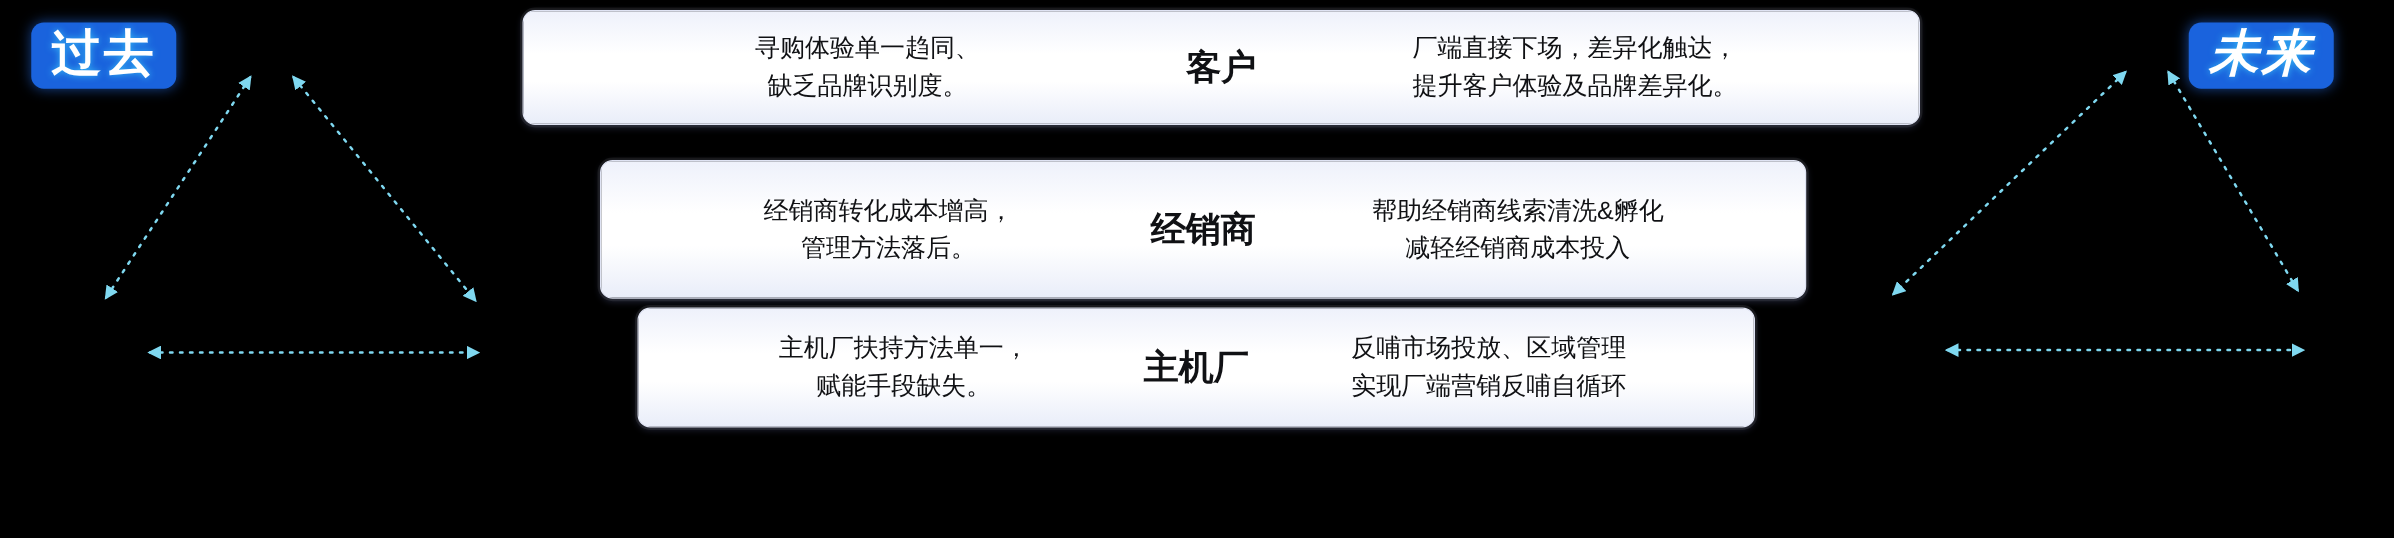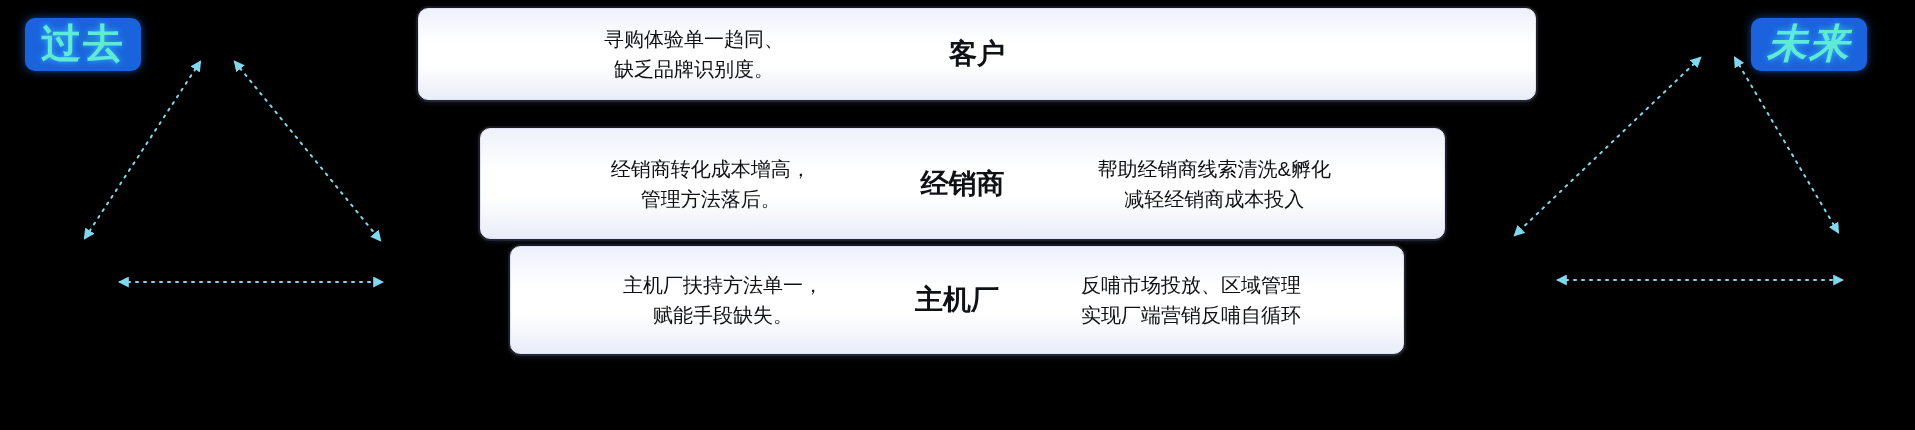--- a/index.html
+++ b/index.html
@@ -20,21 +20,21 @@
     left: 0; top: 0;
     width: 1915px;
     height: 430px;
     pointer-events: none;
   }
   .time-label {
     position: absolute;
     top: 18px;
     padding: 5px 16px 8px 16px;
     background: #1a63dd;
-    color: #5eead4;
+    color: #ffffff;
     font-size: 40px;
     font-weight: bold;
     line-height: 1;
     border-radius: 10px;
     text-shadow: 0 0 6px rgba(65, 217, 255, 0.75);
     box-shadow: 0 0 10px rgba(40, 120, 255, 0.55);
     letter-spacing: 2px;
   }
   .time-label.past { left: 25px; }
   .time-label.future { right: 48px; font-style: italic; }
@@ -60,21 +60,21 @@
   }
   .row-box .center-label {
     font-size: 28px;
     font-weight: 600;
     text-align: center;
     padding: 0 30px;
     white-space: nowrap;
   }
   .row-customer { left: 418px; top: 8px;   width: 1118px; height: 92px; }
   .row-dealer   { left: 480px; top: 128px; width: 965px;  height: 111px; }
-  .row-oem      { left: 510px; top: 246px; width: 894px;  height: 108px; }
+  .row-oem      { left: 510px; top: 246px; width: 894px;  height: 96px; }
 </style>
 </head>
 <body>
 
 <div class="stage">
 
   <svg class="arrows-layer" viewBox="0 0 1915 430" xmlns="http://www.w3.org/2000/svg">
     <defs>
       <marker id="arrowhead" viewBox="0 0 10 10" refX="8" refY="5" markerWidth="11" markerHeight="11" orient="auto-start-reverse" markerUnits="userSpaceOnUse">
         <path d="M0,0 L10,5 L0,10 z" fill="#7fd8f0"></path>
@@ -97,20 +97,22 @@
     </g>
   </svg>
 
   <div class="time-label past">过去</div>
   <div class="time-label future">未来</div>
 
   <div class="row-box row-customer">
     <div class="side-text">寻购体验单一趋同、
 缺乏品牌识别度。</div>
     <div class="center-label">客户</div>
+    <div class="side-text">厂端直接下场，差异化触达，
+提升客户体验及品牌差异化。</div>
   </div>
 
   <div class="row-box row-dealer">
     <div class="side-text">经销商转化成本增高，
 管理方法落后。</div>
     <div class="center-label">经销商</div>
     <div class="side-text">帮助经销商线索清洗&amp;孵化
 减轻经销商成本投入</div>
   </div>
 

